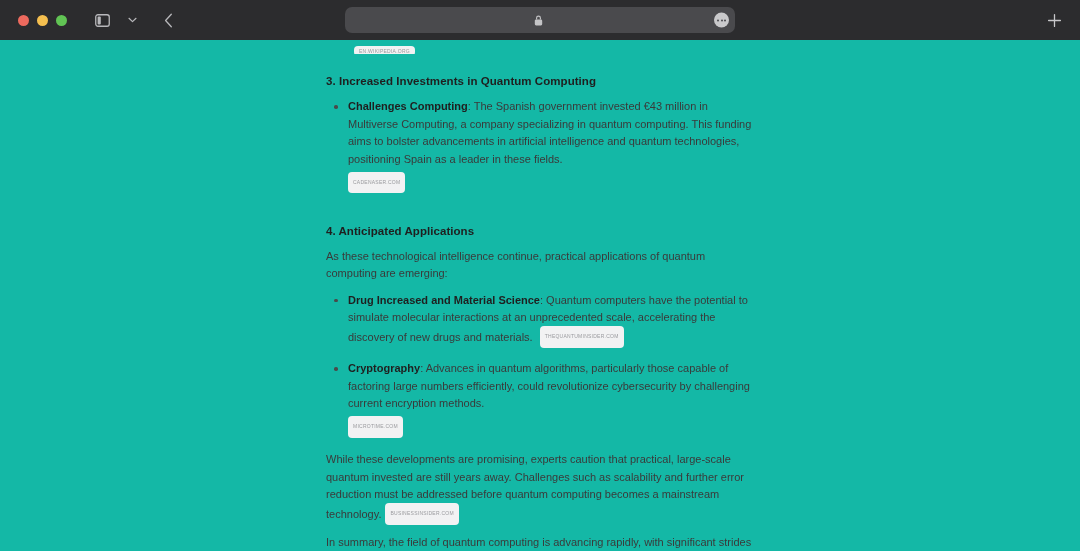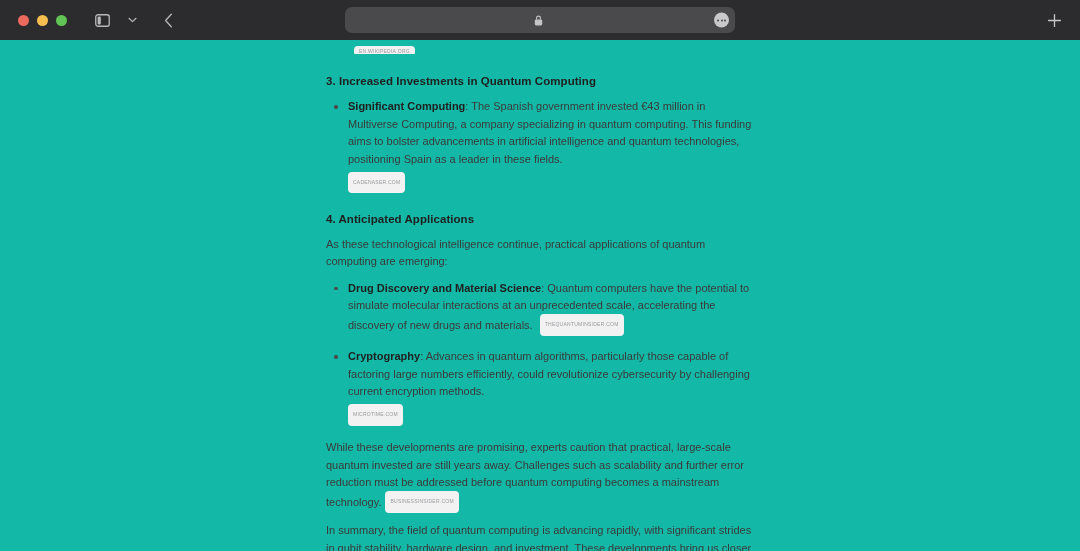--- a/index.html
+++ b/index.html
@@ -123,21 +123,21 @@
     height: 12px;
     overflow: hidden;
     padding-left: 24px;
   }
 
   h3.sec-heading {
     font-size: 11.5px;
     font-weight: bold;
     color: #1f1f1f;
     letter-spacing: 0.05px;
-    margin-top: 19px;
+    margin-top: 31px;
     margin-bottom: 11px;
   }
   h3.sec-heading.first { margin-top: 21px; }
 
   p.body {
     font-size: 11px;
     line-height: 17.5px;
     color: #3a3a3a;
     margin-bottom: 9px;
   }
@@ -255,33 +255,33 @@
 
     <div class="clipped-cite-row">
       <span class="cite">EN.WIKIPEDIA.ORG</span>
     </div>
 
     <h3 class="sec-heading first">3. Increased Investments in Quantum Computing</h3>
 
 
     <ul class="bullets">
       <li>
-        <b>Significant Computing</b><span>: The Spanish government invested €43 million in Multiverse Computing, a company specializing in quantum computing. This funding aims to bolster advancements in artificial intelligence and quantum technologies, positioning Spain as a leader in these fields.</span>
+        <b>Challenges Computing</b><span>: The Spanish government invested €43 million in Multiverse Computing, a company specializing in quantum computing. This funding aims to bolster advancements in artificial intelligence and quantum technologies, positioning Spain as a leader in these fields.</span>
         <br>
         <span class="cite block">CADENASER.COM</span>
       </li>
     </ul>
 
     <h3 class="sec-heading">4. Anticipated Applications</h3>
 
     <p class="body">As these technological intelligence continue, practical applications of quantum computing are emerging:</p>
 
     <ul class="bullets">
       <li>
-        <b>Drug Discovery and Material Science</b><span>: Quantum computers have the potential to simulate molecular interactions at an unprecedented scale, accelerating the discovery of new drugs and materials.</span>
+        <b>Drug Increased and Material Science</b><span>: Quantum computers have the potential to simulate molecular interactions at an unprecedented scale, accelerating the discovery of new drugs and materials.</span>
         <span class="cite">THEQUANTUMINSIDER.COM</span>
       </li>
       <li>
         <b>Cryptography</b><span>: Advances in quantum algorithms, particularly those capable of factoring large numbers efficiently, could revolutionize cybersecurity by challenging current encryption methods.</span>
         <br>
         <span class="cite block">MICROTIME.COM</span>
       </li>
     </ul>
 
     <div class="para-group">

